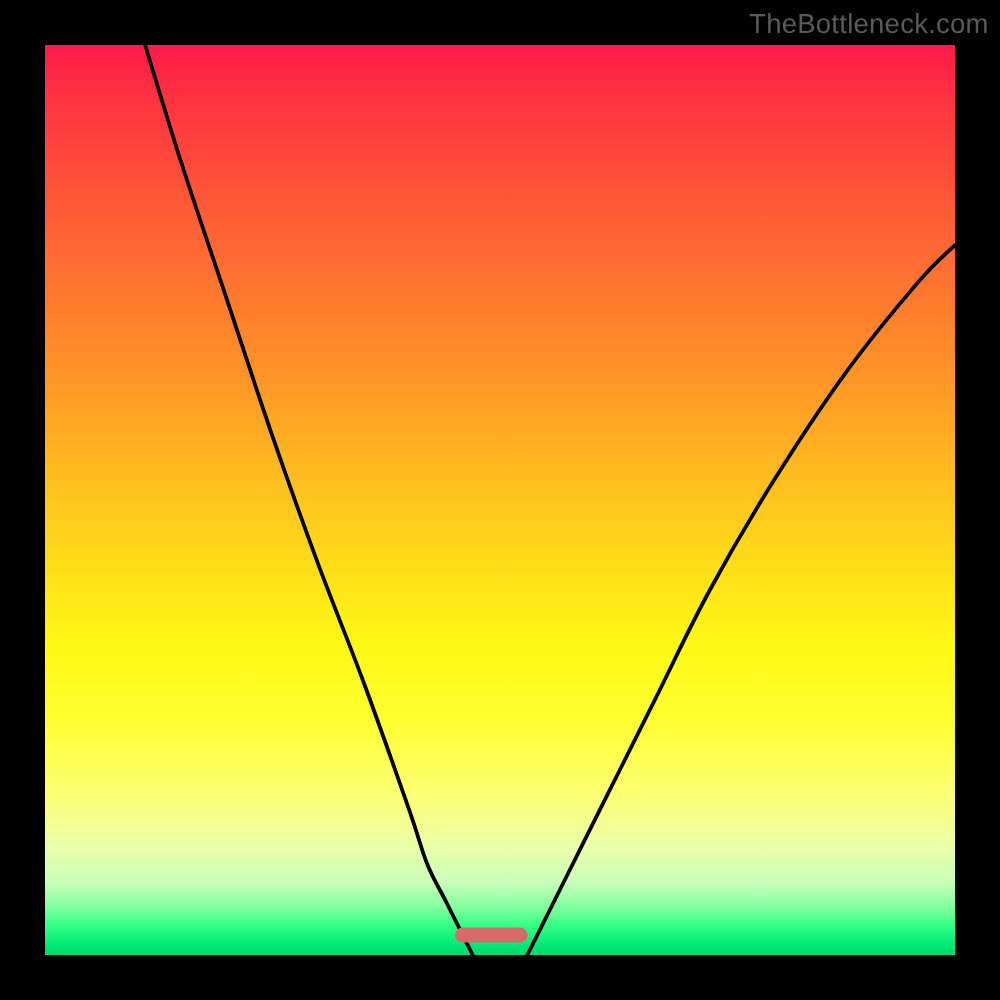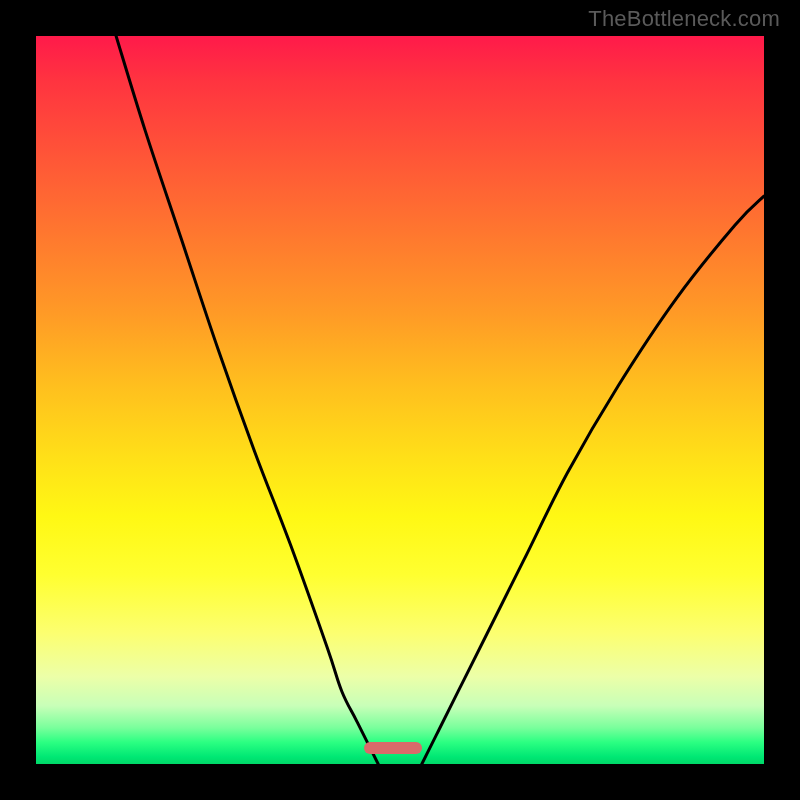--- a/index.html
+++ b/index.html
@@ -6,21 +6,21 @@
     body {
       width: 800px;
       height: 800px;
       background: #000;
       position: relative;
       overflow: hidden;
     }
     .watermark {
       position: absolute;
       top: 6px;
-      right: 20px;
+      right: 9px;
       font-family: Arial, Helvetica, sans-serif;
       font-size: 22px;
       font-weight: 500;
       color: #5a5a5a;
       z-index: 10;
       letter-spacing: 0.2px;
     }
     .plot-area {
       position: absolute;
       left: 36px;

